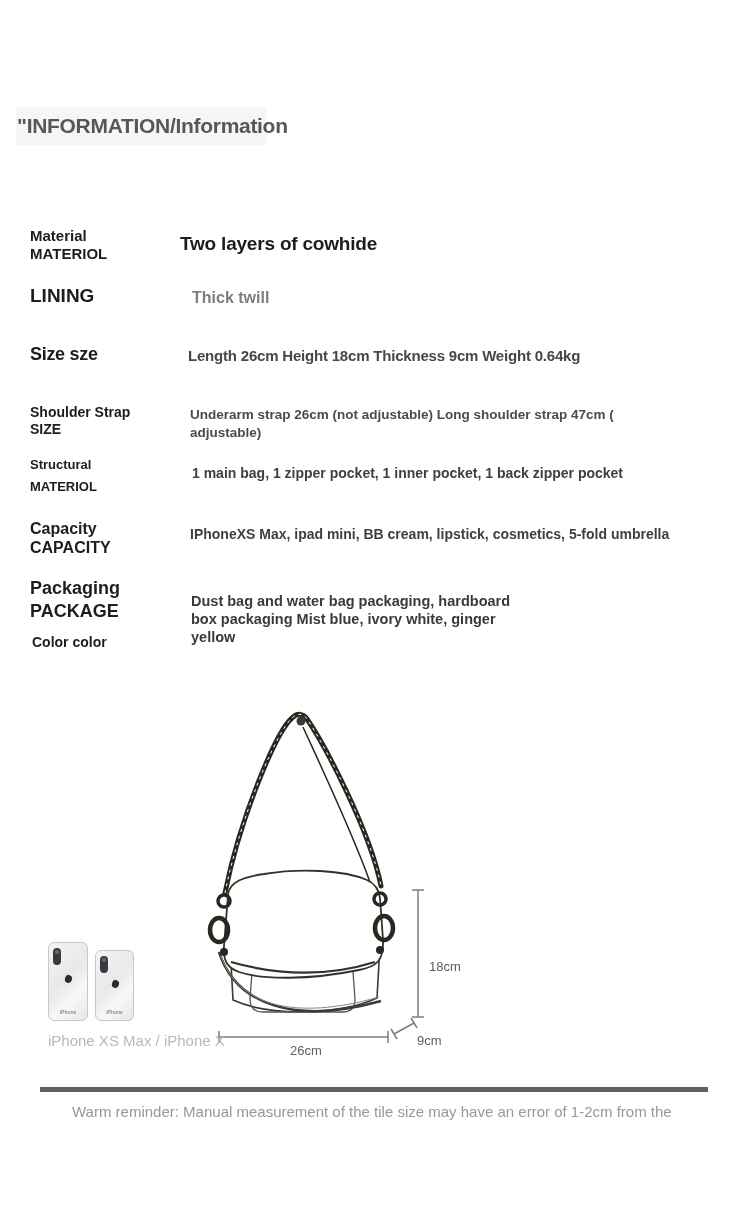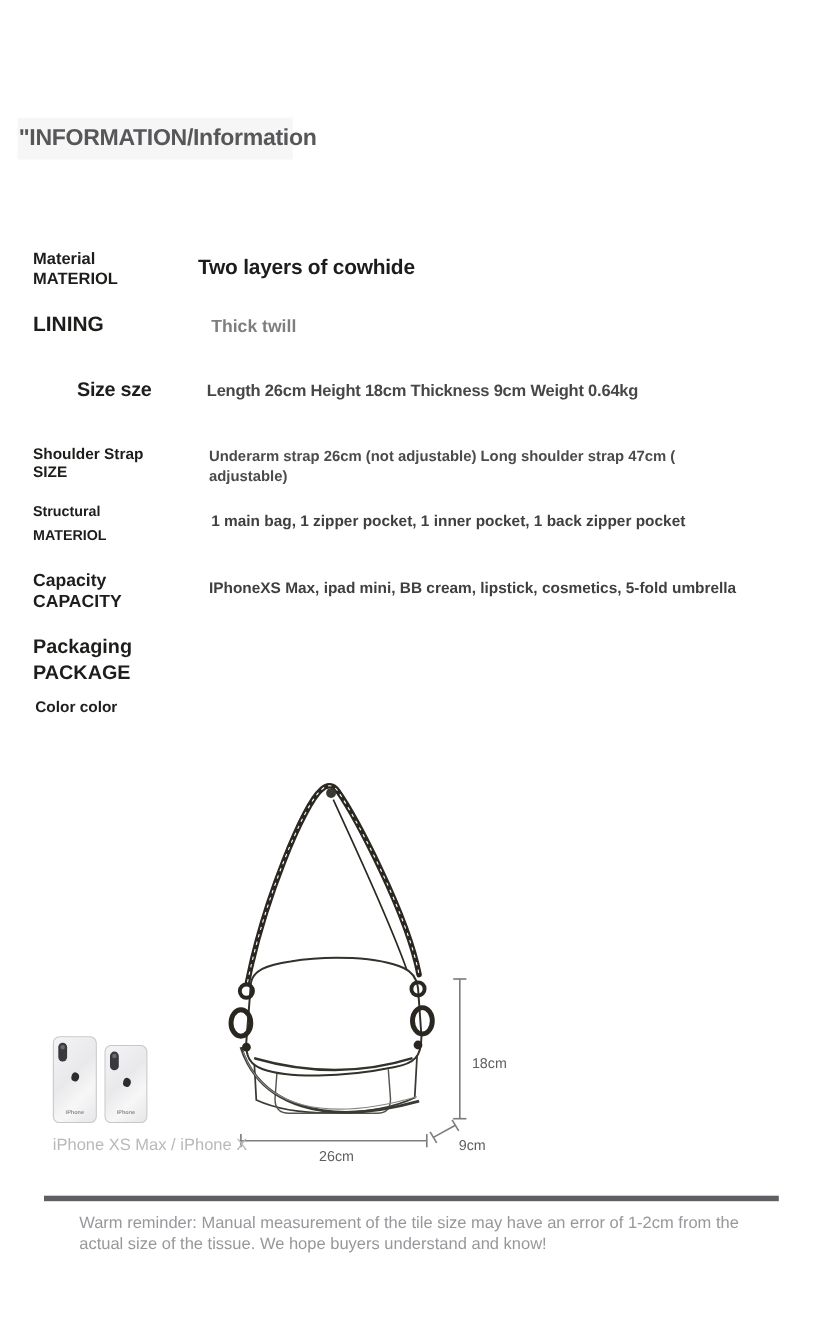--- a/index.html
+++ b/index.html
@@ -17,21 +17,21 @@
     background:#f6f6f6; display:flex; align-items:center;
     font-size:21px; font-weight:700; color:#57575a; letter-spacing:-0.3px;
     padding-left:1px; white-space:nowrap;
   }
 
   
   .lbl { color:#1d1d1b; font-weight:700; left:30px; }
   .lbl .l2 { display:block; }
   .lbl-material { top:227px; font-size:15px; line-height:18px; }
   .lbl-lining   { top:285px; font-size:19px; }
-  .lbl-size     { top:344px; font-size:18px; letter-spacing:-0.3px;margin-left:40px; }
+  .lbl-size     { top:344px; font-size:18px; letter-spacing:-0.3px; }
   .lbl-strap    { top:404px; font-size:14px; line-height:17px; }
   .lbl-structure{ top:454px; font-size:13px; line-height:22px; }
   .lbl-capacity { top:519px; font-size:16px; line-height:19px; }
   .lbl-package  { top:577px; font-size:18px; line-height:23px; }
   .lbl-color    { top:634px; left:32px; font-size:14px; }
 
   
   .val { font-weight:700; }
   .val-material { left:180px; top:233px; font-size:19px; color:#1c1c1a; letter-spacing:-0.2px; }
   .val-lining   { left:192px; top:289px; font-size:16px; color:#7e7e80; }
@@ -122,20 +122,25 @@
   <div class="abs lbl lbl-capacity">
     <span>Capacity</span>
     <span class="l2">CAPACITY</span>
   </div>
   <div class="abs val val-capacity">IPhoneXS Max, ipad mini, BB cream, lipstick, cosmetics, 5-fold umbrella</div>
 
   <div class="abs lbl lbl-package">
     <span>Packaging</span>
     <span class="l2">PACKAGE</span>
   </div>
+  <div class="abs val val-package">
+    <span class="ln">Dust bag and water bag packaging, hardboard</span>
+    <span class="ln">box packaging Mist blue, ivory white, ginger</span>
+    <span class="ln">yellow</span>
+  </div>
 
   <div class="abs lbl lbl-color">Color color</div>
 
   <svg class="abs" style="left:0; top:700px;" width="470" height="360" viewBox="0 0 470 360">
 
     <path d="M 225,193 C 240,118 276,32 292,18 C 297,13 303,13 307,19 C 323,42 370,130 381,186" fill="none" stroke="#29271f" stroke-width="5" stroke-linecap="round"></path>
     <path d="M 225,193 C 240,118 276,32 292,18 C 297,13 303,13 307,19 C 323,42 370,130 381,186" fill="none" stroke="#ffffff" stroke-width="1" stroke-dasharray="3 4"></path>
     <path d="M 303,27 C 317,58 356,140 372,188" fill="none" stroke="#29271f" stroke-width="1.5"></path>
     <circle cx="301" cy="21" r="4.5" fill="#3a3a35"></circle>
 
@@ -188,16 +193,15 @@
   <div class="phone phone-2">
     <span class="cam"></span>
     <span class="apple"></span>
     <span class="brand">iPhone</span>
   </div>
   <div class="abs phones-caption">iPhone XS Max / iPhone X</div>
 
   <div class="abs footer-rule"></div>
   <div class="abs footer-text">
     <span class="ln">Warm reminder: Manual measurement of the tile size may have an error of 1-2cm from the</span>
-    <span class="ln">actual size of the tissue. We hope buyers understand and know!</span>
   </div>
 
 </div>
 
 </body></html>

